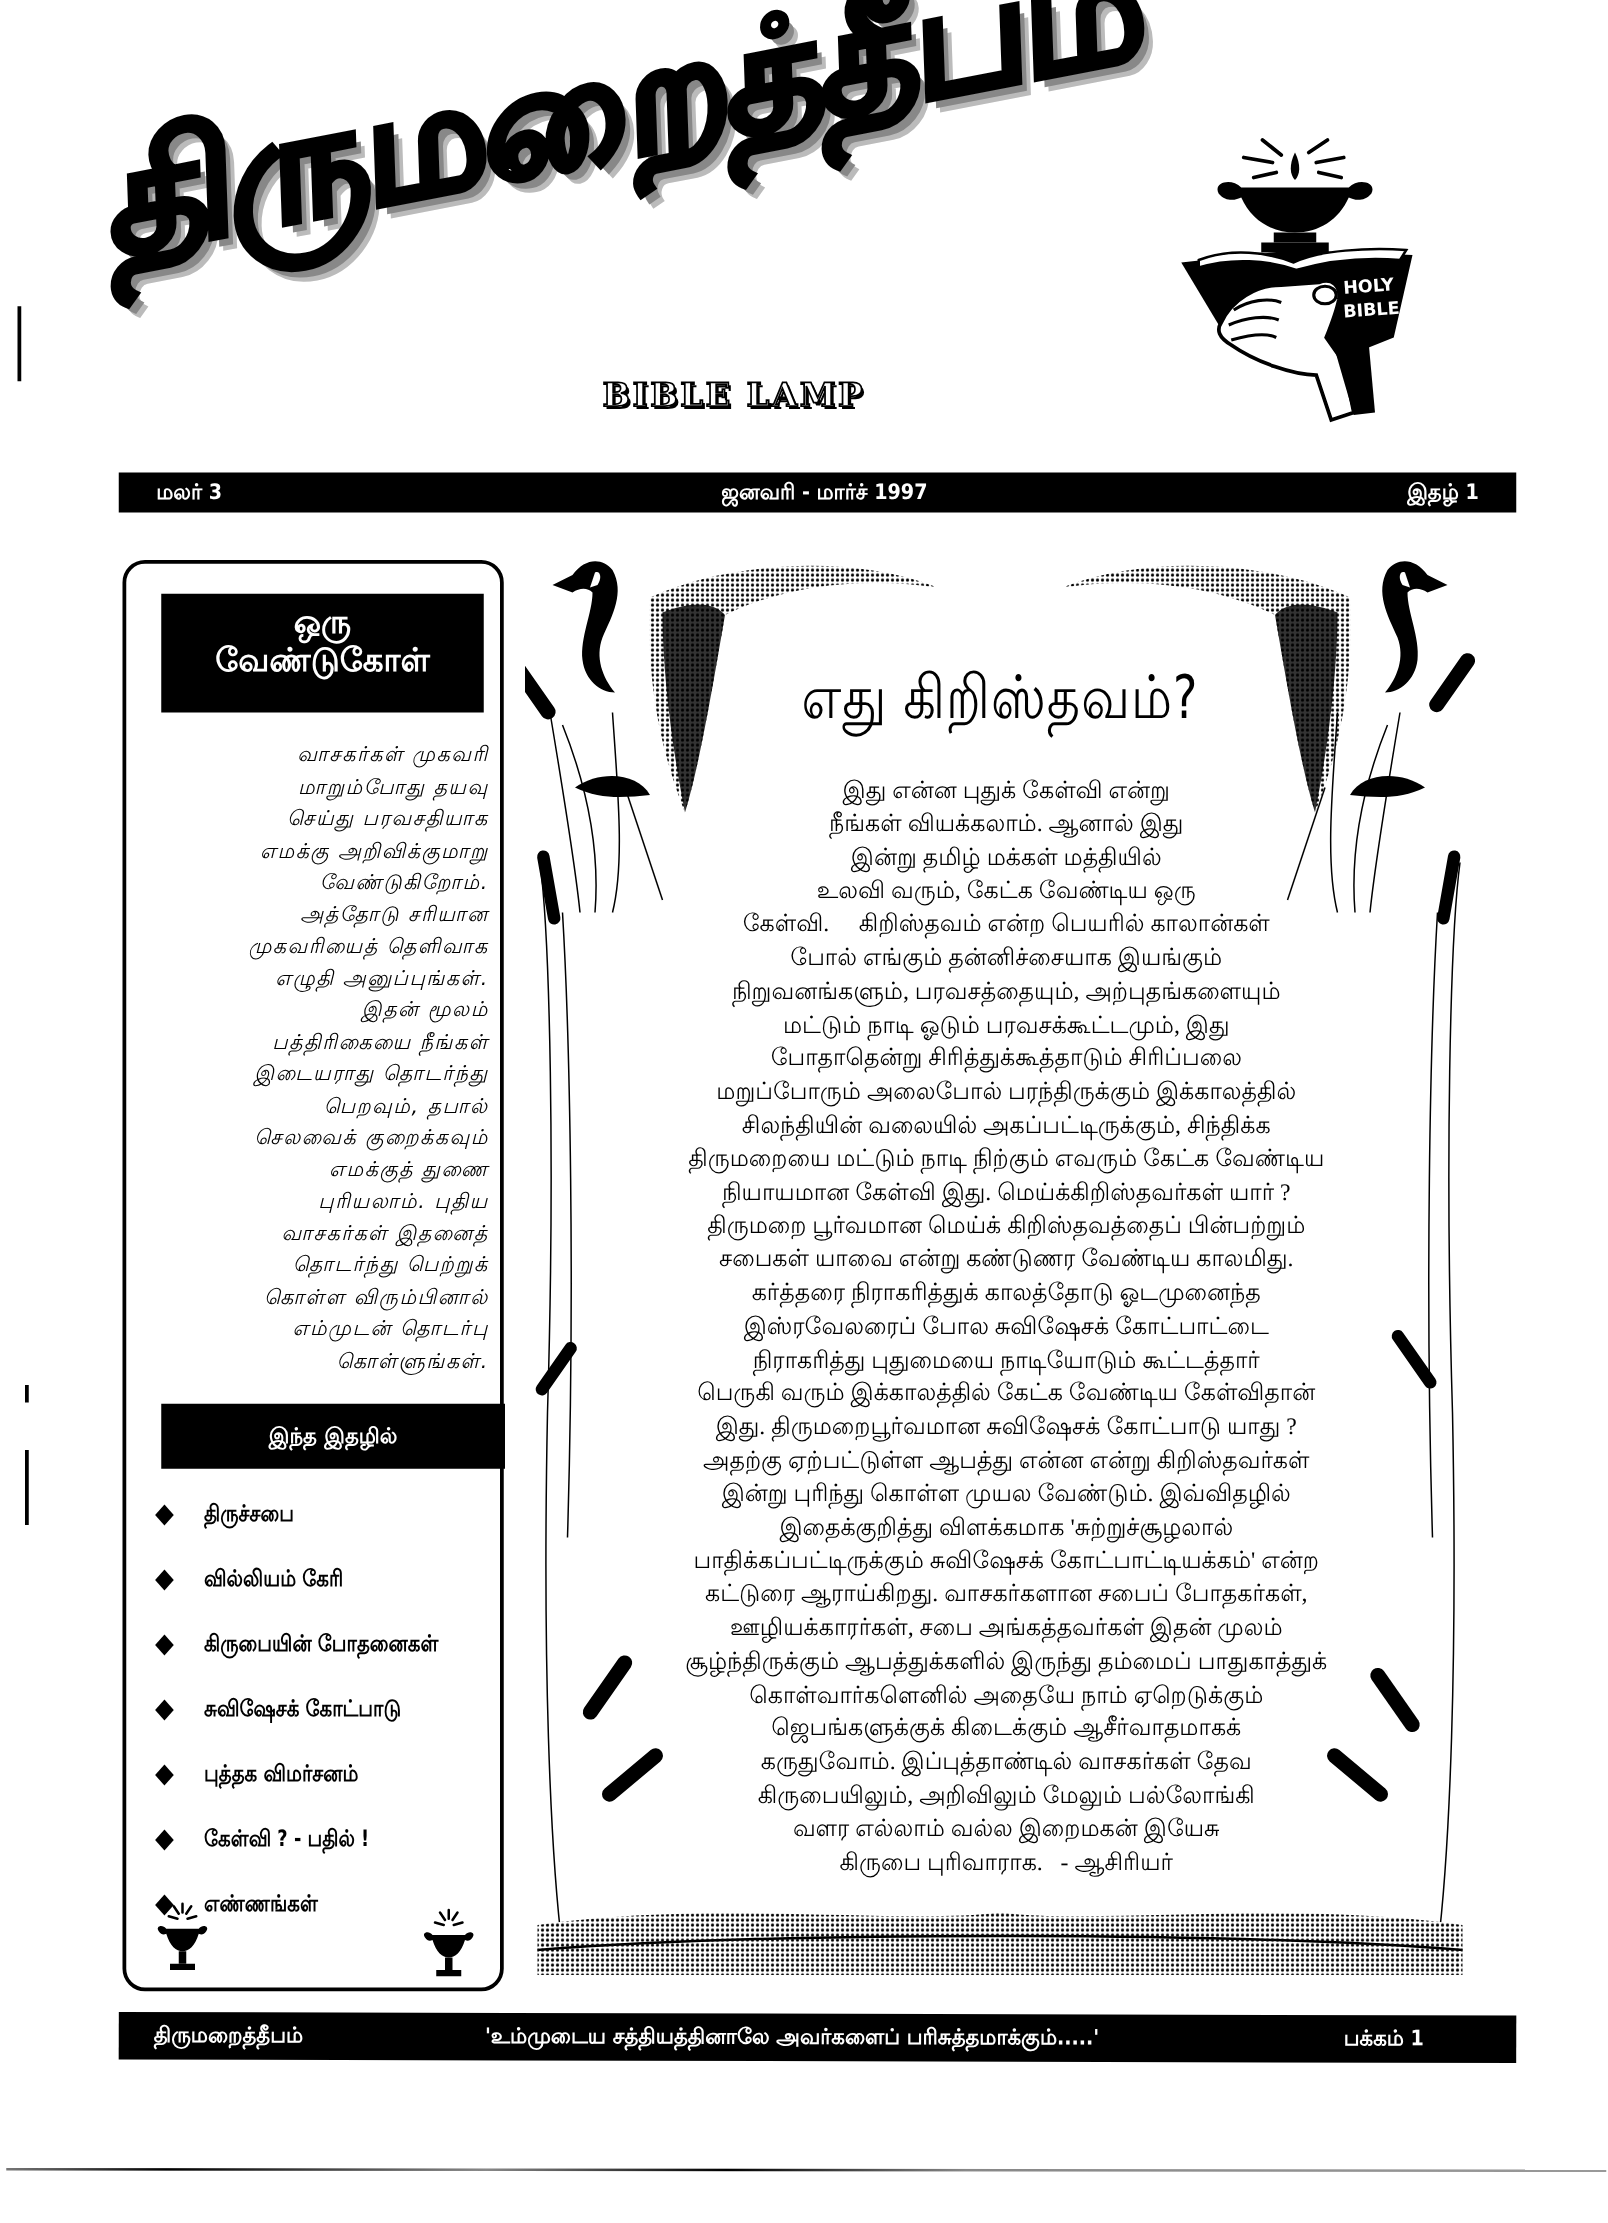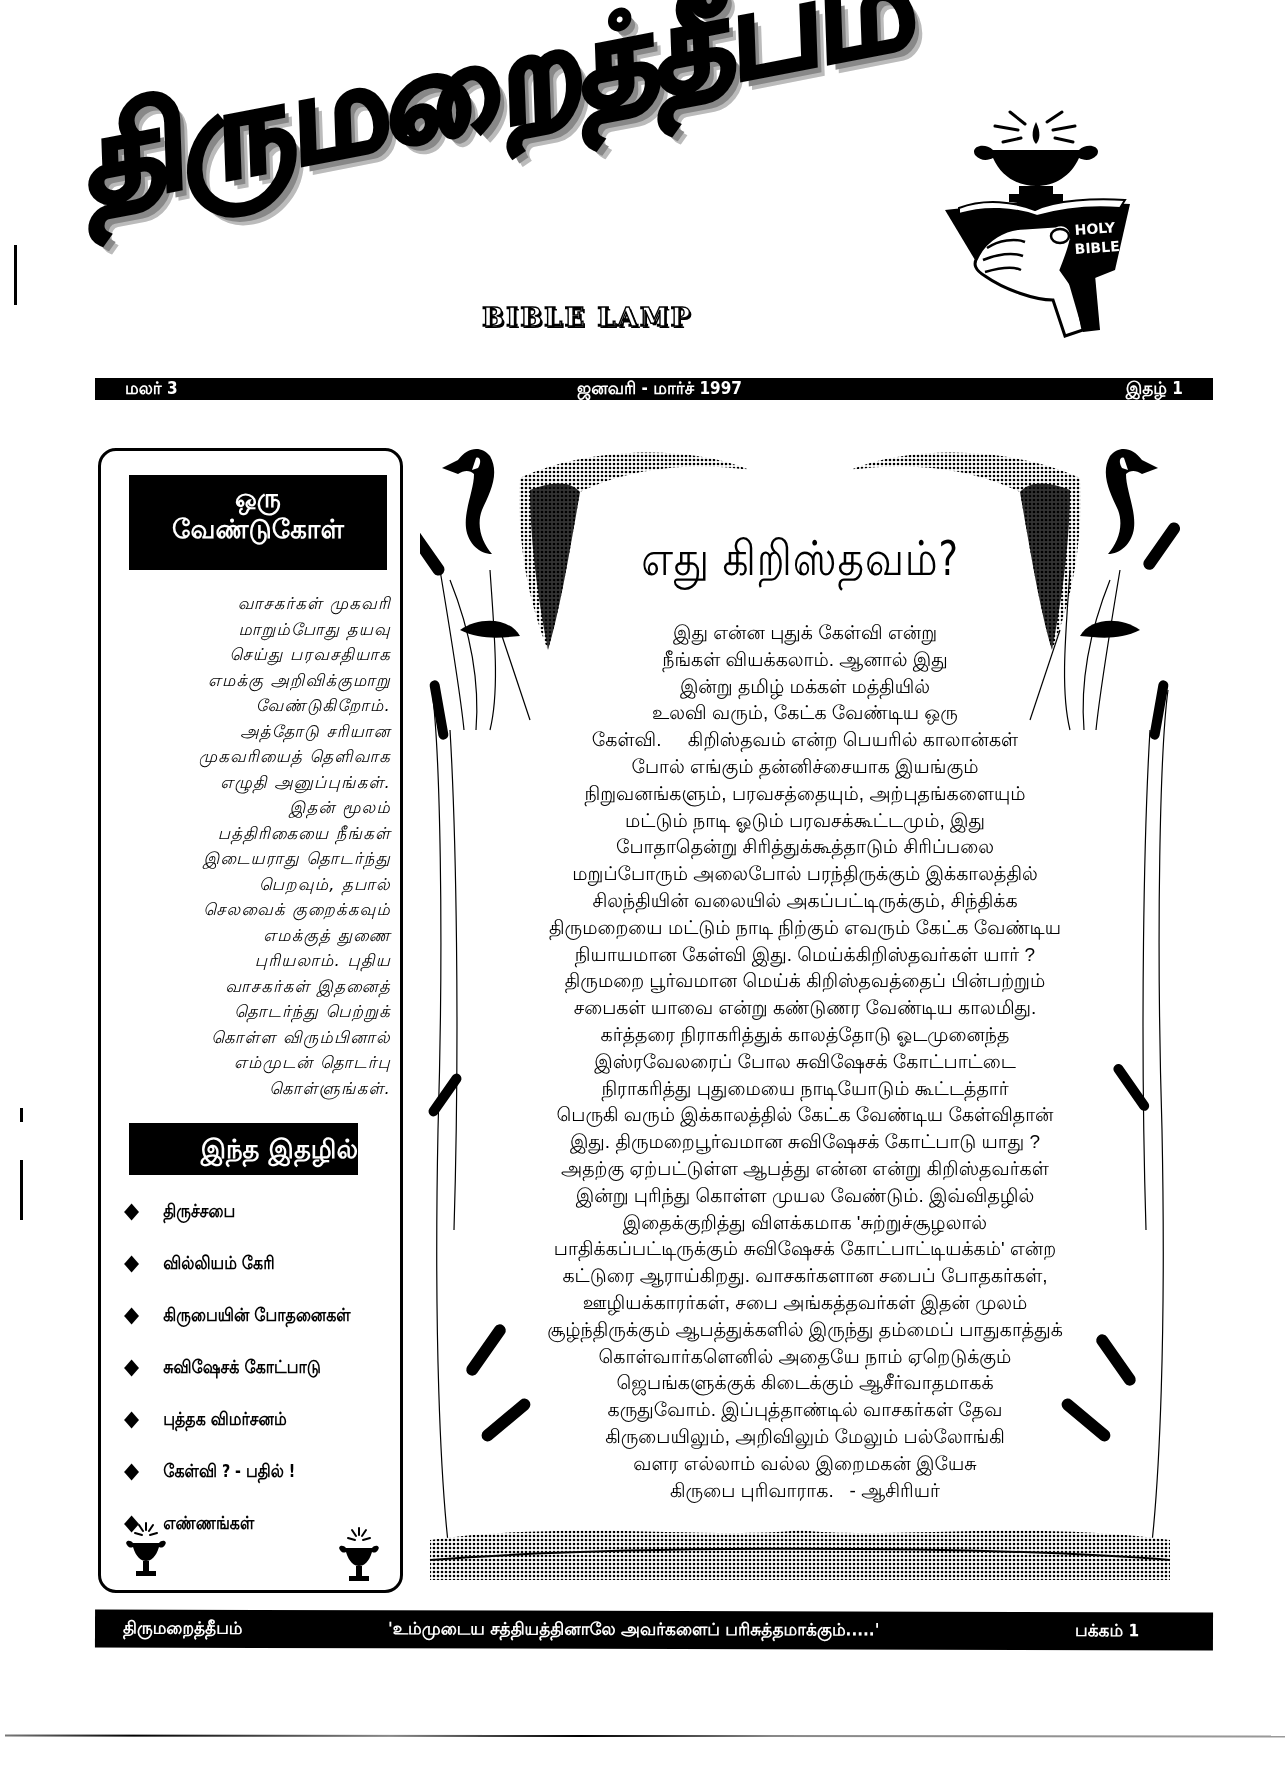--- a/index.html
+++ b/index.html
@@ -23,21 +23,21 @@
     position: absolute; left: 402px; top: 222px;
     font-family: "DejaVu Serif", serif; font-weight: bold;
     font-size: 26px; letter-spacing: 2px;
     color: #fff; -webkit-text-stroke: 1.4px #000;
     text-shadow: 2px 2px 0 #000;
   }
   .logo { position: absolute; left: 915px; top: 100px; width: 240px; height: 240px; }
 
   
   .issue-bar {
-    position: absolute; left: 95px; top: 378px; width: 1118px; height: 22px;
+    position: absolute; left: 95px; top: 378px; width: 1118px; height: 32px;
     background: #000; color: #fff;
     display: flex; align-items: center; justify-content: space-between;
     padding: 0 30px 0 30px; font-weight: bold; font-size: 17px;
     font-family: "DejaVu Sans Condensed", "DejaVu Sans", sans-serif;
   }
   .issue-bar .center { position: absolute; left: 0; right: 0; text-align: center; pointer-events: none; margin-left: 11px; }
   .issue-bar .center span { pointer-events: auto; }
 
   
   .sidebar {
@@ -51,23 +51,23 @@
     padding-top: 8px;
   }
   .req-header div { display: block; }
   .req-body {
     position: absolute; left: 28px; top: 140px; width: 262px;
     font-family: "DejaVu Sans", sans-serif; font-style: italic;
     font-size: 16.5px; line-height: 25.5px; letter-spacing: 1.2px; text-align: right;
   }
   .req-body div { white-space: nowrap; }
   .toc-header {
-    position: absolute; left: 28px; top: 672px; width: 229px; height: 52px;
-    background: #000; color: #fff; text-align: right;
-    font-family: "DejaVu Serif", serif; font-weight: bold; font-size: 26px; line-height: 52px;
+    position: absolute; left: 28px; top: 672px; width: 275px; height: 52px;
+    background: #000; color: #fff; text-align: center;
+    font-family: "DejaVu Serif", serif; font-weight: bold; font-size: 17px; line-height: 52px;
   }
   .toc-list { position: absolute; left: 20px; top: 744px; width: 270px; list-style: none; }
   .toc-item {
     display: flex; align-items: center; height: 34px; margin-bottom: 18px;
     font-family: "DejaVu Sans Condensed", "DejaVu Sans", sans-serif; font-weight: bold;
     font-size: 18px; transform: scaleX(0.88); transform-origin: left center; white-space: nowrap;
   }
   .toc-bullet { display: inline-block; width: 12px; height: 12px; background: #000; transform: rotate(45deg); margin: 0 30px 0 6px; flex: none; }
   .lamp-small { position: absolute; width: 50px; height: 62px; }
 
@@ -75,21 +75,21 @@
   .article { position: absolute; left: 420px; top: 430px; width: 760px; height: 1150px; }
   .art-frame { position: absolute; left: 0; top: 0; width: 760px; height: 1150px; }
   .art-title {
     position: absolute; left: 0; right: 0; top: 100px; text-align: center;
     font-family: "DejaVu Sans Condensed", "DejaVu Sans", sans-serif;
     font-size: 48px; font-weight: normal; letter-spacing: 1px;
     transform: scaleX(0.85);
   }
   .art-body {
     position: absolute; left: 60px; right: 50px; top: 190px;
-    text-align: center; font-family: Liberation Sans, sans-serif;
+    text-align: center; font-family: Liberation Serif, serif;
     font-size: 19px; line-height: 26.8px;
   }
   .art-body div { white-space: nowrap; }
 
   
   .footer-bar {
     position: absolute; left: 95px; top: 1611px; width: 1118px; height: 38px;
     background: #000; color: #fff;
     display: flex; align-items: center; padding: 0 28px;
     font-weight: bold; font-size: 17px;

